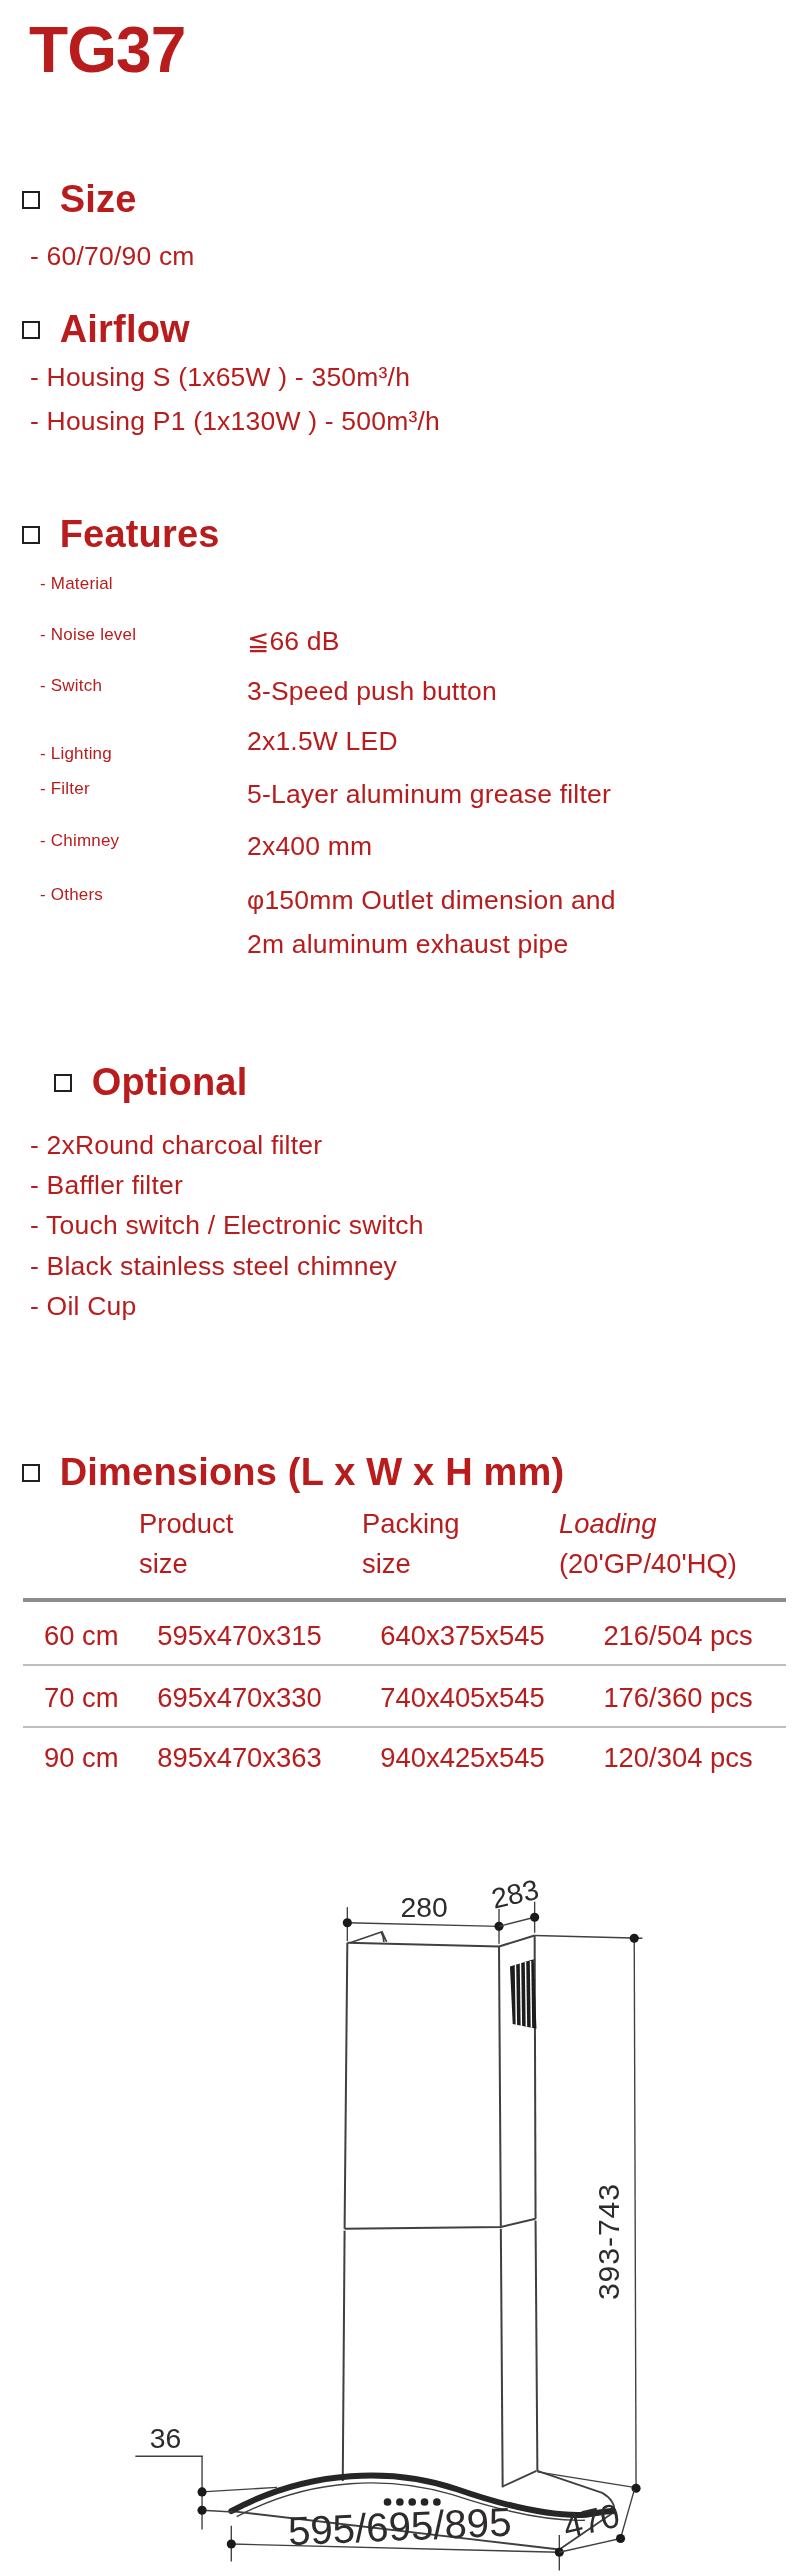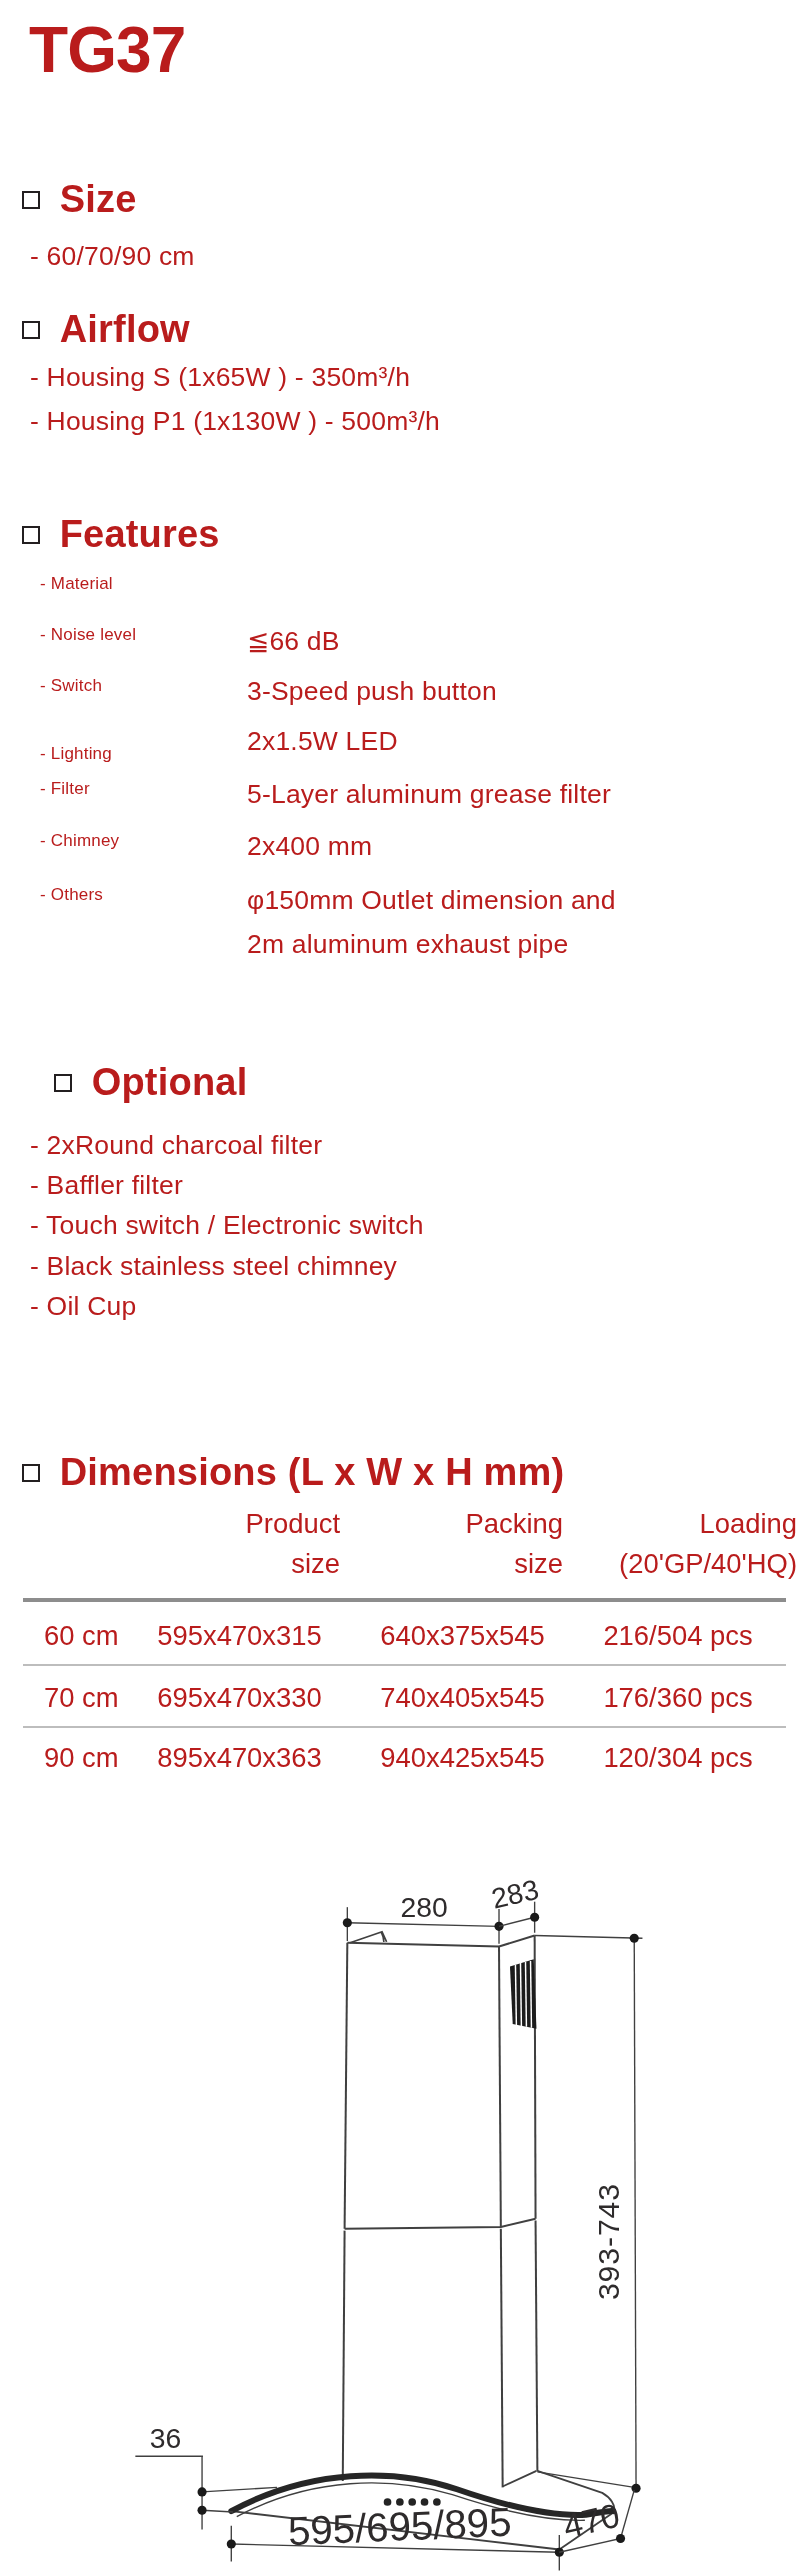--- a/index.html
+++ b/index.html
@@ -18,21 +18,21 @@
   }
   .sec-head{display:flex;align-items:flex-start;gap:20px;left:22px;}
   .sec-box{
     width:13.7px;height:13.7px;border:2.3px solid #231f20;
     margin-top:12px;flex:0 0 auto;background:#fff;
   }
   .sec-label{font-size:38px;font-weight:700;letter-spacing:0.2px;line-height:1.1;}
   .body-line{left:30px;font-size:26.5px;letter-spacing:0.2px;white-space:nowrap;text-align:center;}
   .feat-label{left:40px;font-size:17px;letter-spacing:0.2px;white-space:nowrap;}
   .feat-value{left:247px;font-size:26.5px;letter-spacing:0.2px;white-space:nowrap;}
-  .tbl-colhead{font-size:27.4px;text-align:right;line-height:1.0;white-space:nowrap;}
+  .tbl-colhead{font-size:27.4px;text-align:left;line-height:1.0;white-space:nowrap;}
   .tbl-cell{font-size:27.4px;white-space:nowrap;}
   .tbl-cell.center{text-align:center;}
   .rule{left:23px;width:763px;}
   .rule.dark{height:3.7px;background:#8d8d8d;}
   .rule.light{height:1.8px;background:#bdbdbd;}
   svg text{
     font-family:"Liberation Sans","DejaVu Sans",sans-serif;
     fill:#2e2b2c;
   }
 </style>
@@ -87,21 +87,21 @@
 
   <div class="abs sec-head" style="top:1452px;">
     <span class="sec-box"></span>
     <span class="sec-label">Dimensions (L x W x H mm)</span>
   </div>
 
   <div class="abs tbl-colhead" style="left:139px;top:1510px;width:201px;">Product</div>
   <div class="abs tbl-colhead" style="left:139px;top:1550px;width:201px;">size</div>
   <div class="abs tbl-colhead" style="left:362px;top:1510px;width:201px;">Packing</div>
   <div class="abs tbl-colhead" style="left:362px;top:1550px;width:201px;">size</div>
-  <div class="abs tbl-colhead" style="left:559px;top:1510px;width:238px;">Loading</div>
+  <div class="abs tbl-colhead" style="left:559px;top:1510px;width:238px;font-style:italic;">Loading</div>
   <div class="abs tbl-colhead" style="left:559px;top:1550px;width:238px;">(20'GP/40'HQ)</div>
 
   <div class="abs rule dark" style="top:1598px;"></div>
   <div class="abs rule light" style="top:1664px;"></div>
   <div class="abs rule light" style="top:1726px;"></div>
 
   <div class="abs tbl-cell" style="left:44px;top:1620px;">60 cm</div>
   <div class="abs tbl-cell center" style="left:139px;top:1620px;width:201px;">595x470x315</div>
   <div class="abs tbl-cell center" style="left:362px;top:1620px;width:201px;">640x375x545</div>
   <div class="abs tbl-cell center" style="left:559px;top:1620px;width:238px;">216/504 pcs</div>

